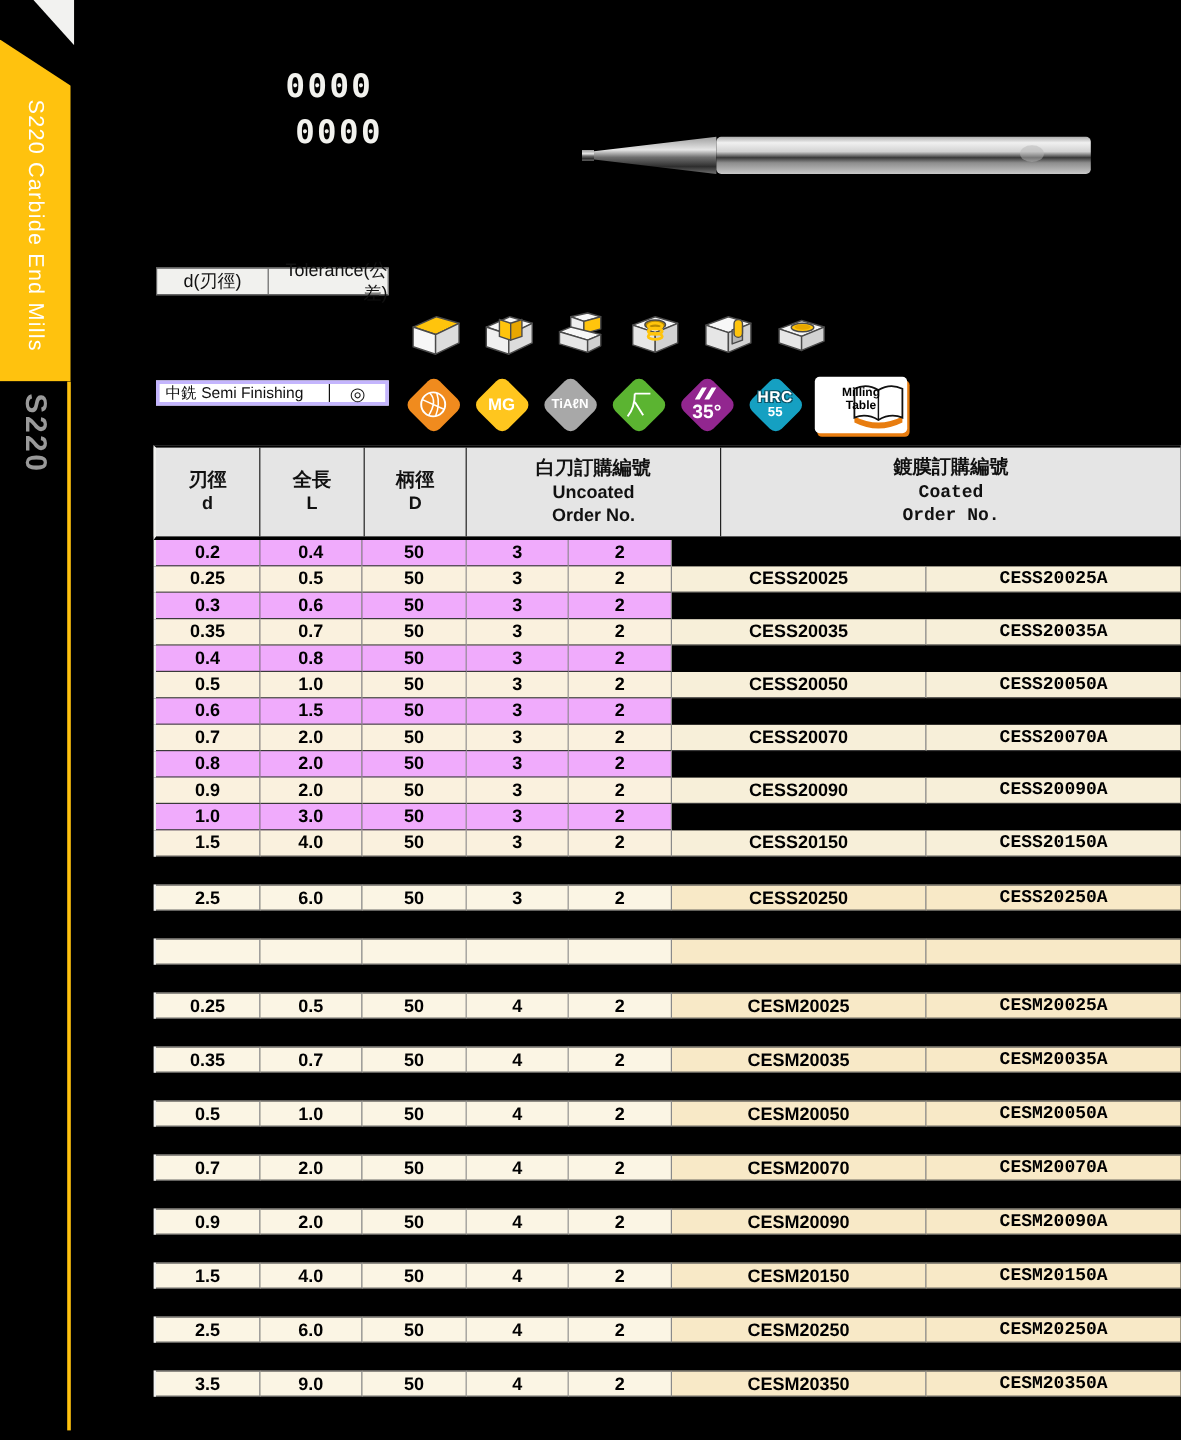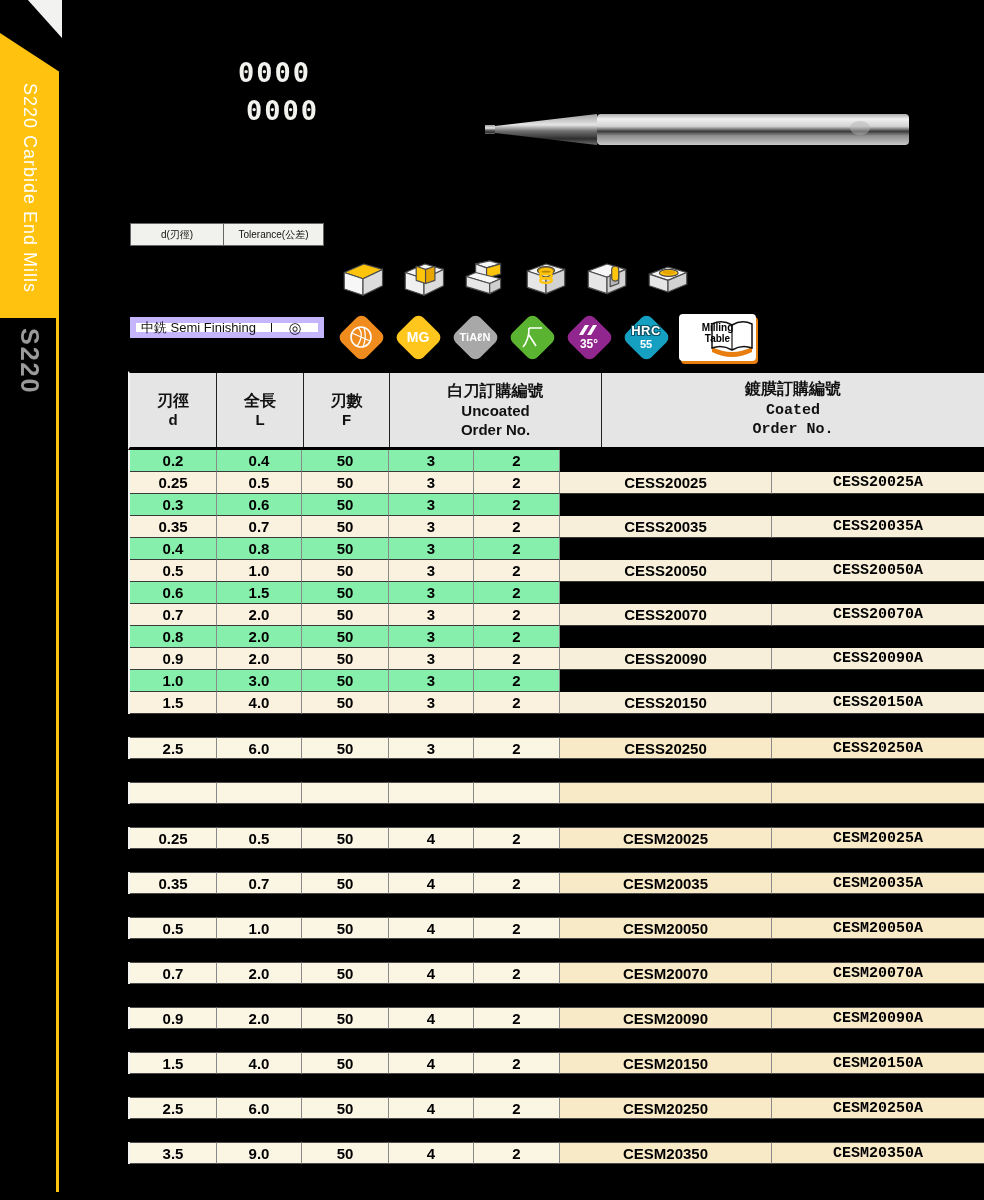--- a/index.html
+++ b/index.html
@@ -22,42 +22,42 @@
   .side-line{left:56px;top:318px;width:3px;height:874px;background:#FFC20E;}
 
   
   .code{color:#f2f2ee;font-family:"DejaVu Sans Mono",monospace;font-weight:700;
     font-size:27px;letter-spacing:2px;line-height:1;}
   .code1{left:238px;top:59px;}
   .code2{left:246px;top:97px;}
 
   
   .spec-box{left:130px;top:223px;width:194px;height:23px;background:#f1f1ee;
-    border:1px solid #666;box-sizing:border-box;display:flex;font-size:10px;color:#111;text-align:right;}
+    border:1px solid #666;box-sizing:border-box;display:flex;font-size:15px;color:#111;text-align:right;}
   .spec-box .cellL{width:92px;border-right:1px solid #666;display:flex;align-items:center;justify-content:center;}
   .spec-box .cellR{flex:1;display:flex;align-items:center;justify-content:center;}
-  .fin-box{left:130px;top:317px;width:194px;height:21px;background:#fff;border:6px solid #c4b5fd;
+  .fin-box{left:130px;top:317px;width:194px;height:21px;background:#fff;border:3px solid #c4b5fd;
     box-sizing:border-box;display:flex;font-size:13px;color:#111;}
   .fin-box .cellL{flex:1;display:flex;align-items:center;padding-left:5px;}
   .fin-box .cellR{width:46px;border-left:1px solid #111;display:flex;align-items:center;
     justify-content:center;font-size:15px;}
 
   
   .ops{left:338px;top:252px;display:flex;gap:11px;}
   .ops svg{display:block;}
 
   
   .badges{left:337px;top:311px;display:flex;gap:9px;align-items:flex-end;height:50px;}
   .dia-wrap{width:48px;height:48px;position:relative;display:flex;align-items:center;justify-content:center;}
   .diamond{width:35px;height:35px;transform:rotate(45deg);border-radius:7px;}
   .dia-content{position:absolute;inset:0;display:flex;flex-direction:column;align-items:center;
     justify-content:center;color:#fff;font-weight:700;line-height:1;}
   .b-mg{font-size:14px;}
   .b-tialn{font-size:11px;}
-  .b-helix{font-size:12px;margin-top:2px;}
+  .b-helix{font-size:16px;margin-top:2px;}
   .b-hrc{font-size:13px;letter-spacing:.5px;
     text-shadow:-1px -1px 0 #0b5468,1px -1px 0 #0b5468,-1px 1px 0 #0b5468,1px 1px 0 #0b5468;}
   .b-hrc-sub{font-size:11px;margin-top:2px;}
   .mtable{width:48px;height:47px;background:#fff;border-radius:4px;position:relative;
     box-shadow:2px 3px 0 #e87d10;display:flex;align-items:center;justify-content:center;padding-left:29px;}
   .mtable .txt{position:absolute;top:8px;left:0;right:0;text-align:center;color:#000;
     font-size:10px;font-weight:700;line-height:1.1;}
 
   
   .tbl{left:128px;top:371px;width:856px;}
@@ -65,21 +65,21 @@
     border-left:2px solid #f2f2f0;border-bottom:3px solid #000;border-top:2px solid #000;}
   .th{box-sizing:border-box;border-right:1px solid #222;display:flex;flex-direction:column;
     align-items:center;justify-content:center;color:#111;font-weight:700;}
   .th:last-child{border-right:none;}
   .th .zh{font-size:16px;line-height:1.35;}
   .th .en{font-size:15px;line-height:1.25;}
   .trow{display:flex;height:22px;border-left:2px solid #f2f2f0;}
   .trow .cell{box-sizing:border-box;border-right:1px solid #8a8a8a;border-bottom:1px solid #3a3a3a;
     display:flex;align-items:center;justify-content:center;font-weight:700;font-size:15px;color:#000;}
   .trow .cell:last-child{border-right:none;}
-  .trow.white .cell{background:#86efac;}
+  .trow.white .cell{background:#f0abfc;}
   .trow.white .ocell{background:#000;border-right-color:#000;border-bottom-color:#000;}
   .trow.cream .cell{background:#faf1de;}
   .trow.cream .ocell{background:#f7efd9;}
   .trow.iso{margin-top:23px;}
   .trow.iso .cell{background:#fbf5e4;border-bottom-color:#4a4a4a;border-top:1px solid #4a4a4a;}
   .trow.iso .ocell{background:#f8e9c7;}
   .w0{width:87px;}.w1{width:85px;}.w2{width:87px;}.w3{width:85px;}.w4{width:86px;}
   .w5{width:212px;}.w6{flex:1;font-family:Liberation Mono, monospace;}
 </style>
 </head>
@@ -254,23 +254,23 @@
 <div class="abs tbl">
   <div class="thead">
     <div class="th w0">
       <span class="zh">刃徑</span>
       <span class="en">d</span>
     </div>
     <div class="th w2">
       <span class="zh">全長</span>
       <span class="en">L</span>
     </div>
-    <div class="th w4">
-      <span class="zh">刃數</span>
-      <span class="en">F</span>
+    <div class="th w3">
+      <span class="zh">柄徑</span>
+      <span class="en">D</span>
     </div>
     <div class="th w5">
       <span class="zh">白刀訂購編號</span>
       <span class="en">Uncoated</span>
       <span class="en">Order No.</span>
     </div>
     <div class="th w6">
       <span class="zh">鍍膜訂購編號</span>
       <span class="en">Coated</span>
       <span class="en">Order No.</span>

